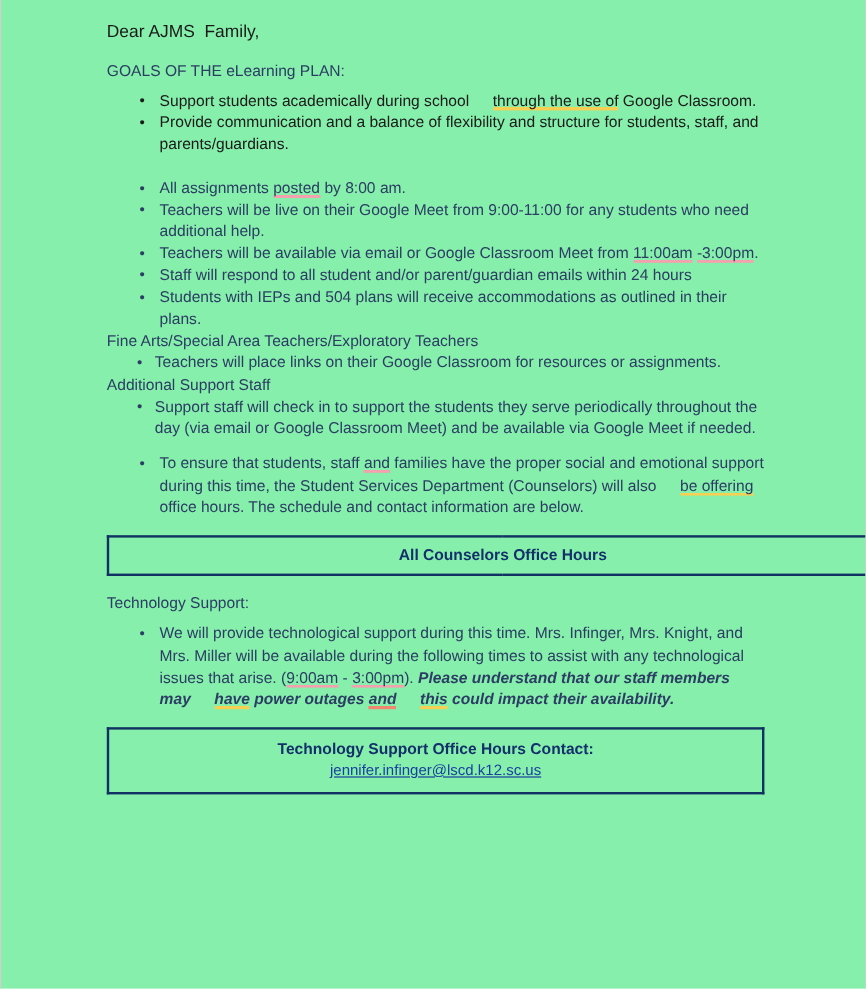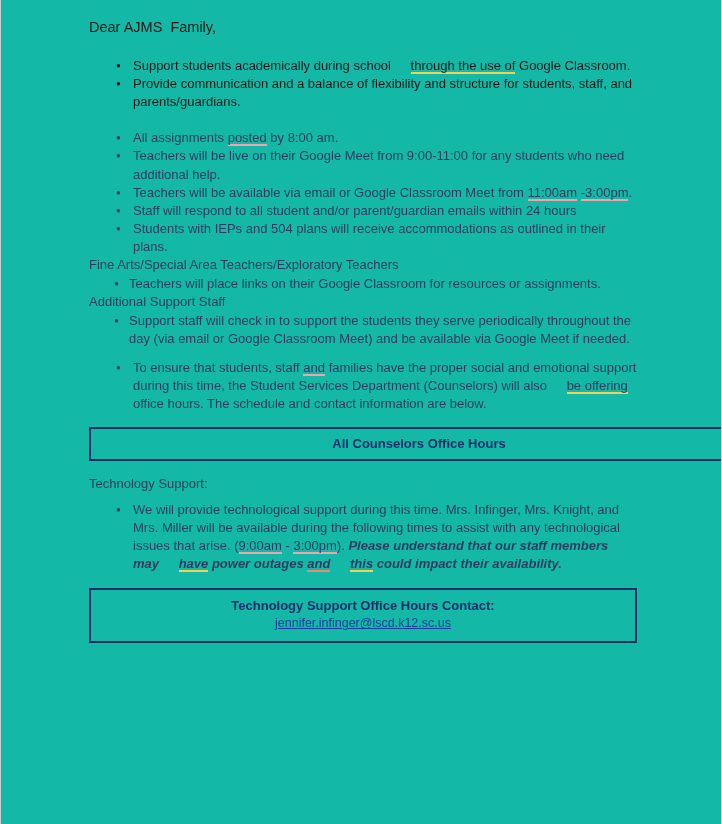--- a/index.html
+++ b/index.html
@@ -8,21 +8,21 @@
     background: #ffffff;
   }
   body {
     font-family: "Liberation Sans", sans-serif;
   }
 
   #page {
     position: relative;
     width: 722px;
     height: 824px;
-    background: #14b8a6;
+    background: #86efac;
     overflow: hidden;
     box-sizing: border-box;
     border-left: 1px solid #cfcfcf;
     border-right: 1px solid #cfcfcf;
   }
 
   #content {
     position: absolute;
     left: 88px;
     top: 18px;
@@ -152,20 +152,21 @@
   }
 </style>
 </head>
 <body>
 
 <div id="page">
   <div id="content">
 
     <div class="salutation">Dear AJMS  Family,</div>
 
+    <div class="section-head navy">GOALS OF THE eLearning PLAN:</div>
     <div class="gap-s"></div>
     <ul class="bullets black">
         <li><span>Support students academically during school </span><span class="hl-yellow">through the use of</span><span> Google Classroom.</span></li>
         <li><span>Provide communication and a balance of flexibility and structure for students, staff, and parents/guardians.</span></li>
       </ul>
 
     <div class="gap-m"></div>
 
     <div class="gap-s"></div>
     <ul class="bullets navy">

